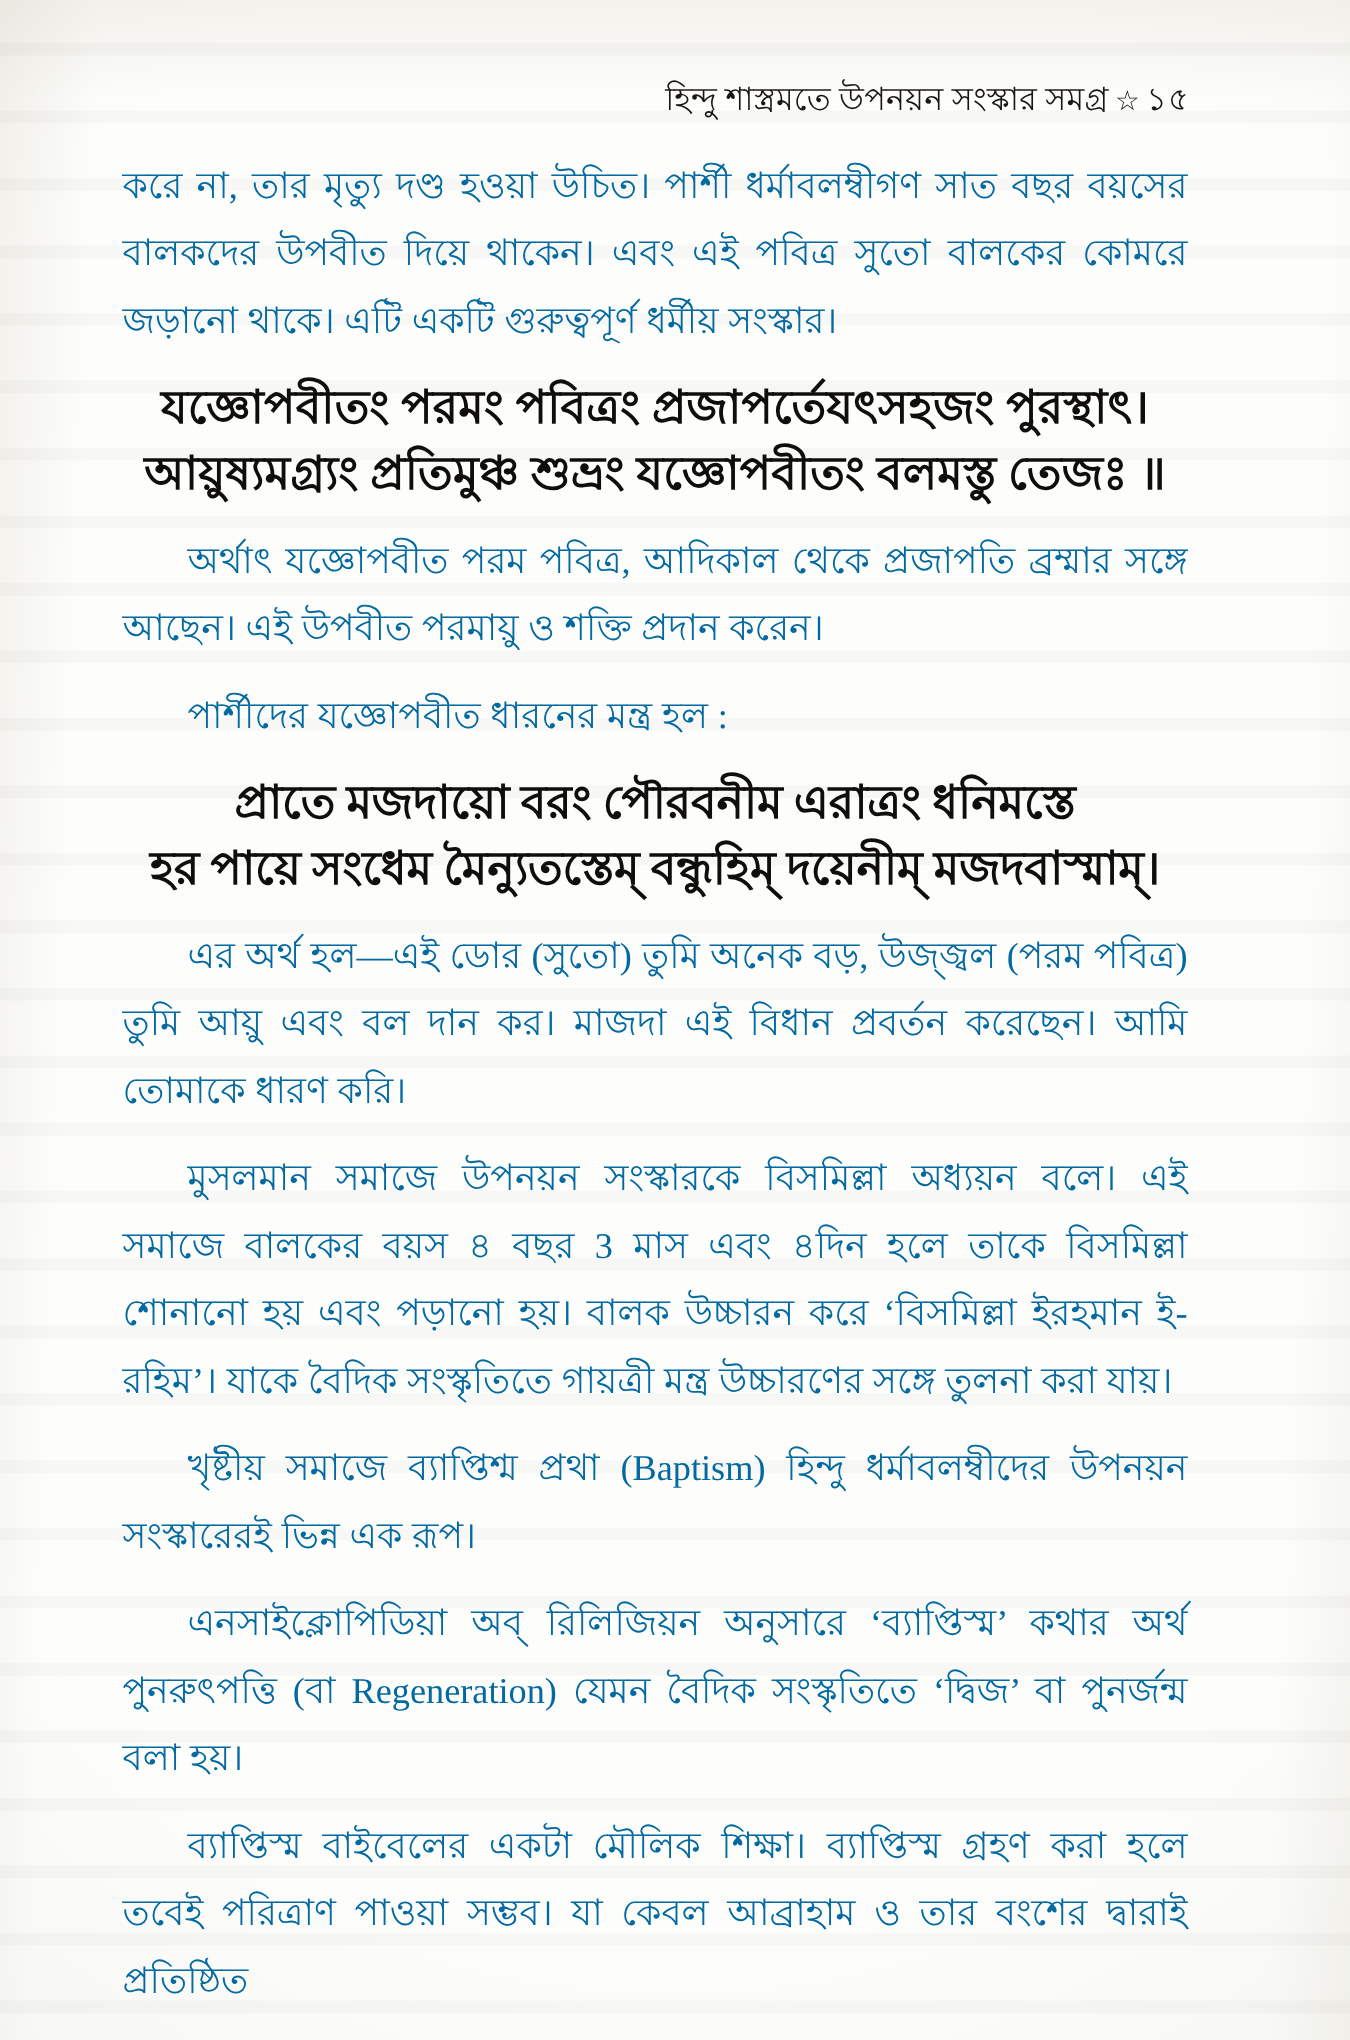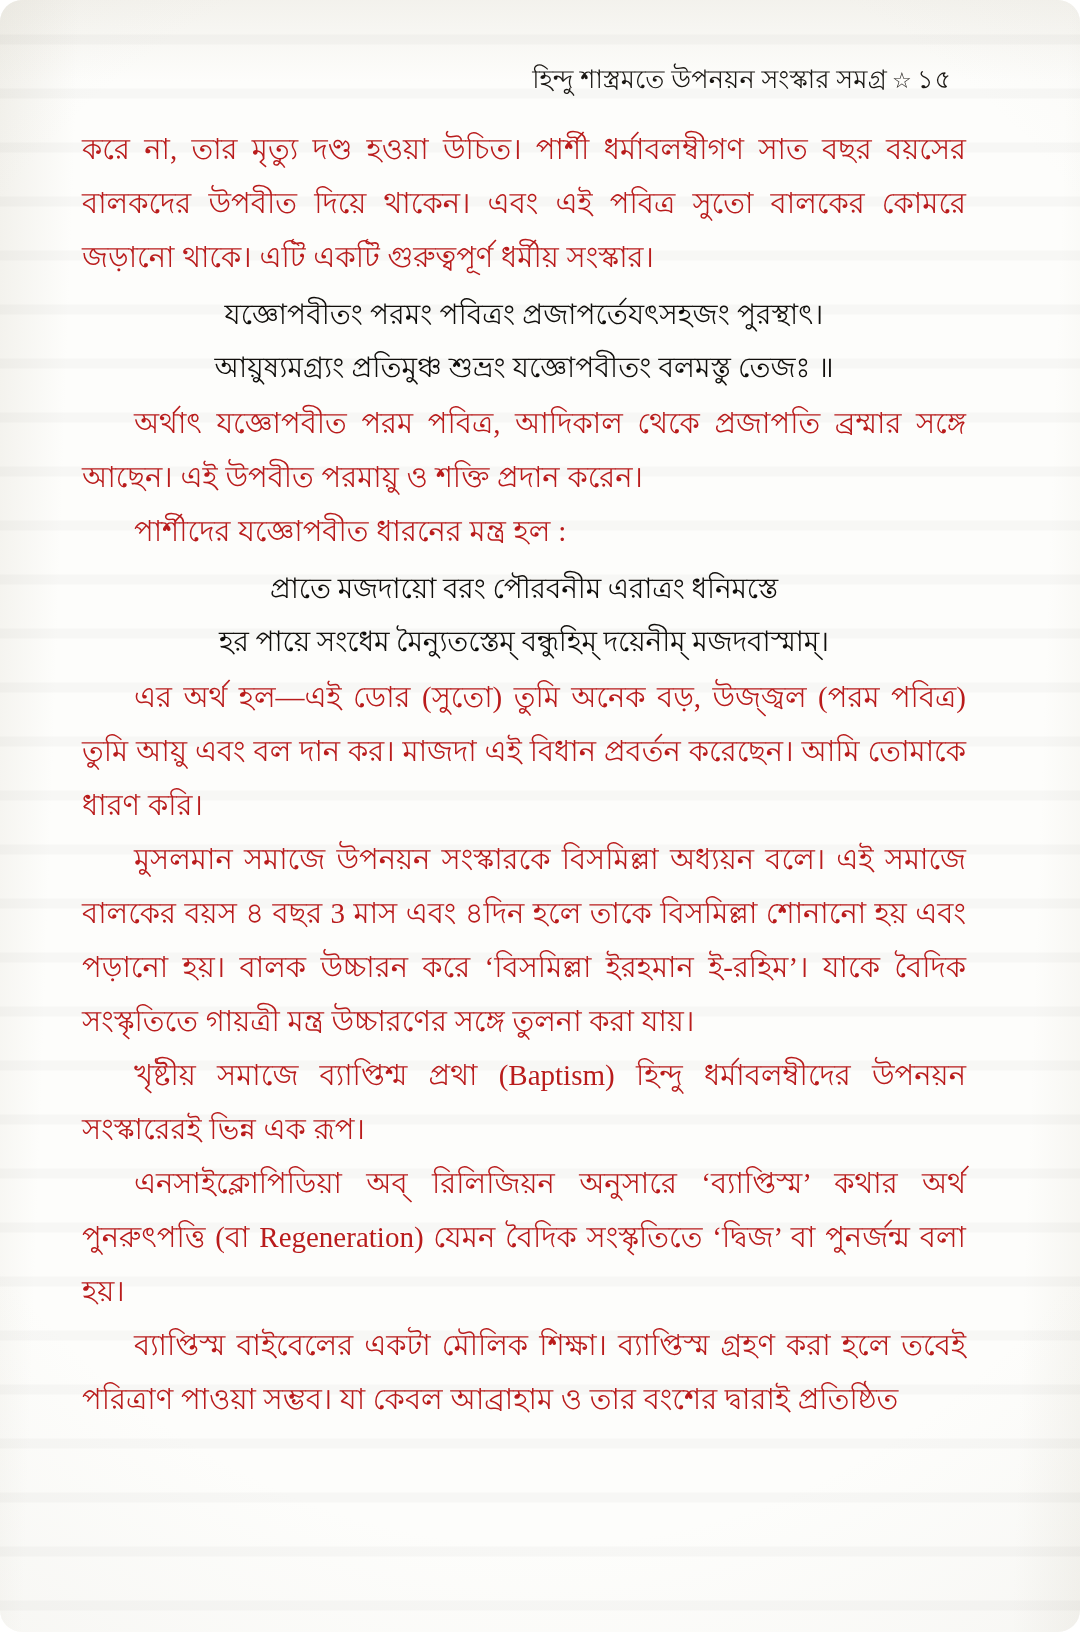--- a/index.html
+++ b/index.html
@@ -10,21 +10,20 @@
 
   #page {
     position: relative;
     width: 1080px;
     height: 1632px;
     margin: 0 auto;
     background: #fbfbf9;
     overflow: hidden;
     font-family: "Liberation Serif", "DejaVu Serif", serif;
     color: #15130f;
-    border-radius: 22px;
   }
 
   
   #paper-texture {
     position: absolute;
     inset: 0;
     background:
       radial-gradient(120% 90% at 50% 45%, rgba(255,255,255,0) 55%, rgba(208,205,196,0.30) 100%),
       linear-gradient(92deg, rgba(226,223,213,0.42) 0%, rgba(255,255,255,0) 7%),
       linear-gradient(272deg, rgba(226,223,213,0.30) 0%, rgba(255,255,255,0) 6%),
@@ -59,22 +58,22 @@
     letter-spacing: 1px;
   }
 
   
   .para {
     font-size: 29px;
     line-height: 54px;
     text-align: justify;
     text-justify: inter-word;
     word-spacing: 0.5px;
-    margin: 0;
-    color: #b91c1c;
+    margin: 16px;
+    color: #0369a1;
   }
   .para.indent {
     text-indent: 52px;
   }
   .para.noindent {
     text-indent: 0;
   }
   .para + .para {
     margin-top: 0;
   }
@@ -83,23 +82,23 @@
   }
   .para.lastline-natural {
     text-align-last: left;
   }
 
   
   .verse-block {
     margin: 4px 0 2px 0;
   }
   .verse-line {
-    font-size: 28px;
+    font-size: 37px;
     line-height: 53px;
-    font-weight: normal;
+    font-weight: bold;
     text-align: center;
     letter-spacing: 0.1px;
     color: #100e0b;
     white-space: nowrap;
   }
   .verse-line.tight {
     letter-spacing: -0.2px;
   }
 
   

